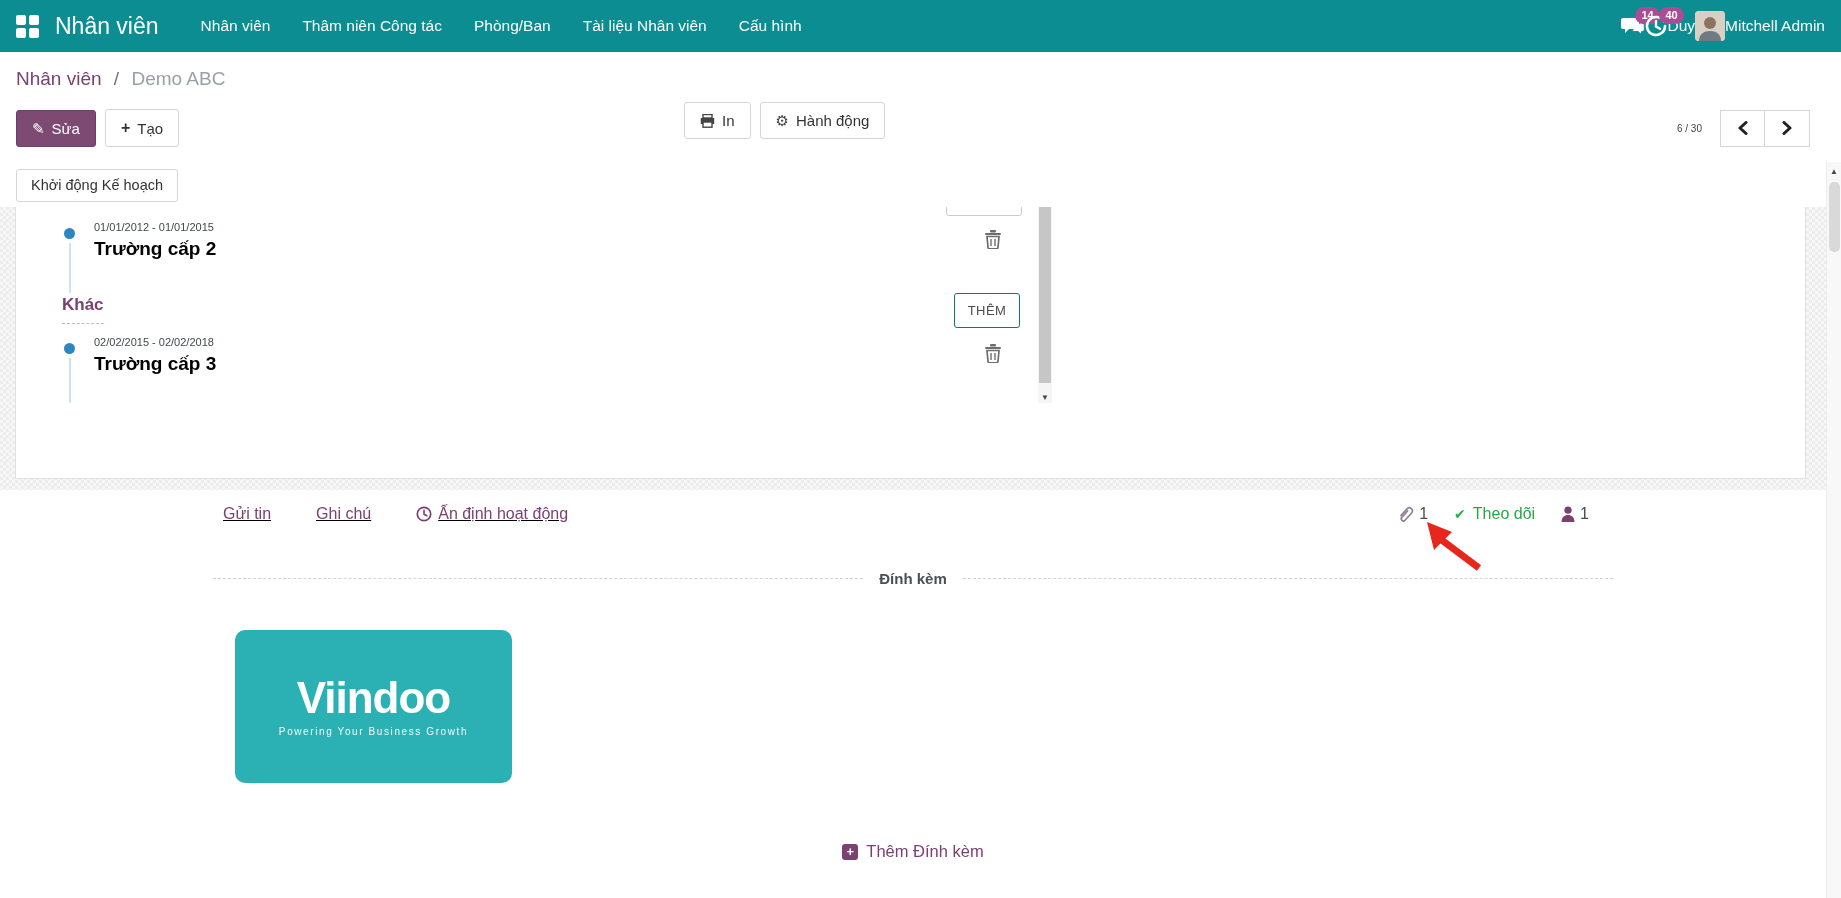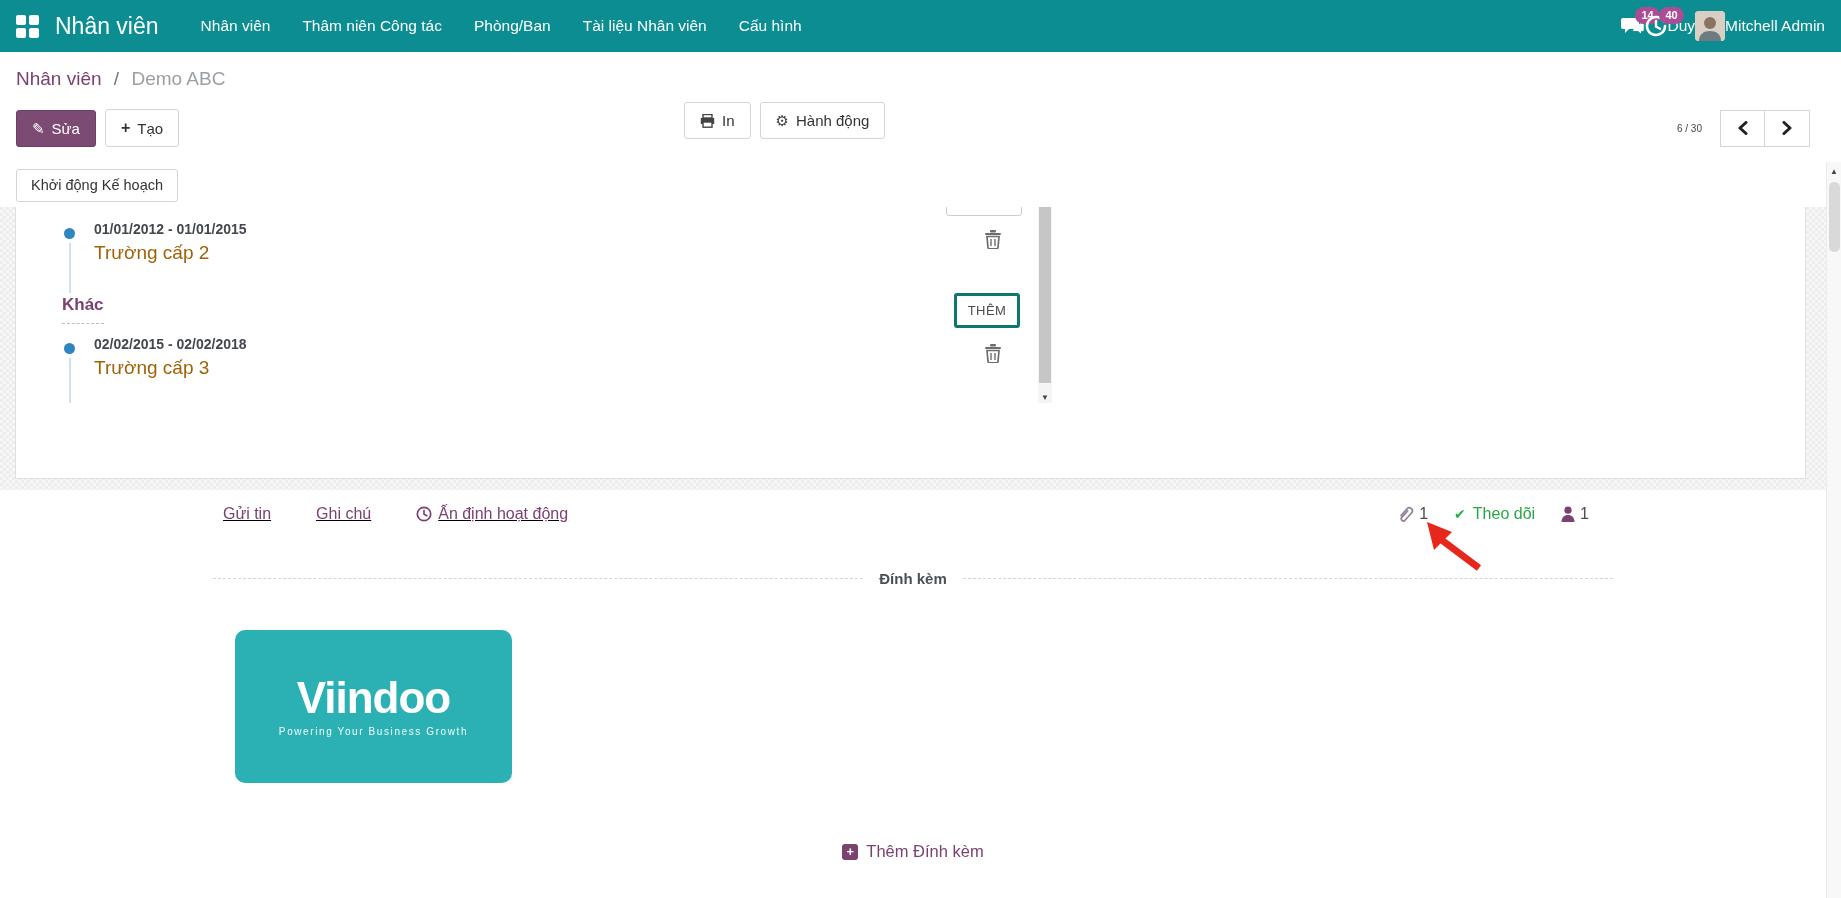--- a/index.html
+++ b/index.html
@@ -57,26 +57,26 @@
 
   .sheet { position:absolute; left:15px; top:45px; width:1791px; height:272px;
     background:#fff; border:1px solid #e0e0e0; border-top:none; }
 
   .timeline-scroll { position:absolute; left:0; top:0; width:1036px; height:196px; overflow:hidden; }
   .partial-box { position:absolute; left:930px; top:-22px; width:76px; height:31px;
     background:#fff; border:1px solid #ccc; border-radius:3px; cursor:pointer; }
   .t-dot { position:absolute; left:48px; width:11px; height:11px; border-radius:50%; background:#2E86C1; }
   .t-line { position:absolute; left:53px; width:2px; background:#cfe0ef; }
   .t-entry { position:absolute; left:78px; }
-  .t-dates { font-size:14px; font-weight:700; color:#43484e; }
-  .t-title { font-size:19px; font-weight:400; color:#a16207; margin-top:5px; }
+  .t-dates { font-size:11px; font-weight:400; color:#43484e; }
+  .t-title { font-size:19px; font-weight:700; color:#000000; margin-top:5px; }
   .t-section { position:absolute; left:46px; top:88px; font-size:17px; font-weight:700;
     color:#7A4171; border-bottom:1px dashed #c9b6c4; padding-bottom:8px; cursor:pointer; }
   .add-btn { position:absolute; left:938px; top:86px; width:66px; height:35px;
-    background:#fff; border:3px solid #0f766e; border-radius:3px; font-size:13px; letter-spacing:.4px;
+    background:#fff; border:1px solid #0f766e; border-radius:3px; font-size:13px; letter-spacing:.4px;
     color:#4c4c4c; cursor:pointer; font-family:inherit; }
   .trash-btn { position:absolute; left:968px; width:22px; height:24px; background:none; border:none;
     cursor:pointer; padding:0; }
   .inner-scrollbar { position:absolute; left:1022px; top:0; width:14px; height:196px; background:#f5f5f5; }
   .inner-thumb { position:absolute; top:0; left:1px; width:12px; height:176px; background:#c6c6c6; cursor:pointer; }
   .inner-down { position:absolute; bottom:1px; left:0; width:100%; text-align:center;
     font-size:8px; color:#454545; cursor:pointer; }
 
   
   .chatter { position:absolute; left:0; top:328px; width:1826px; height:408px; background:#fff; }

